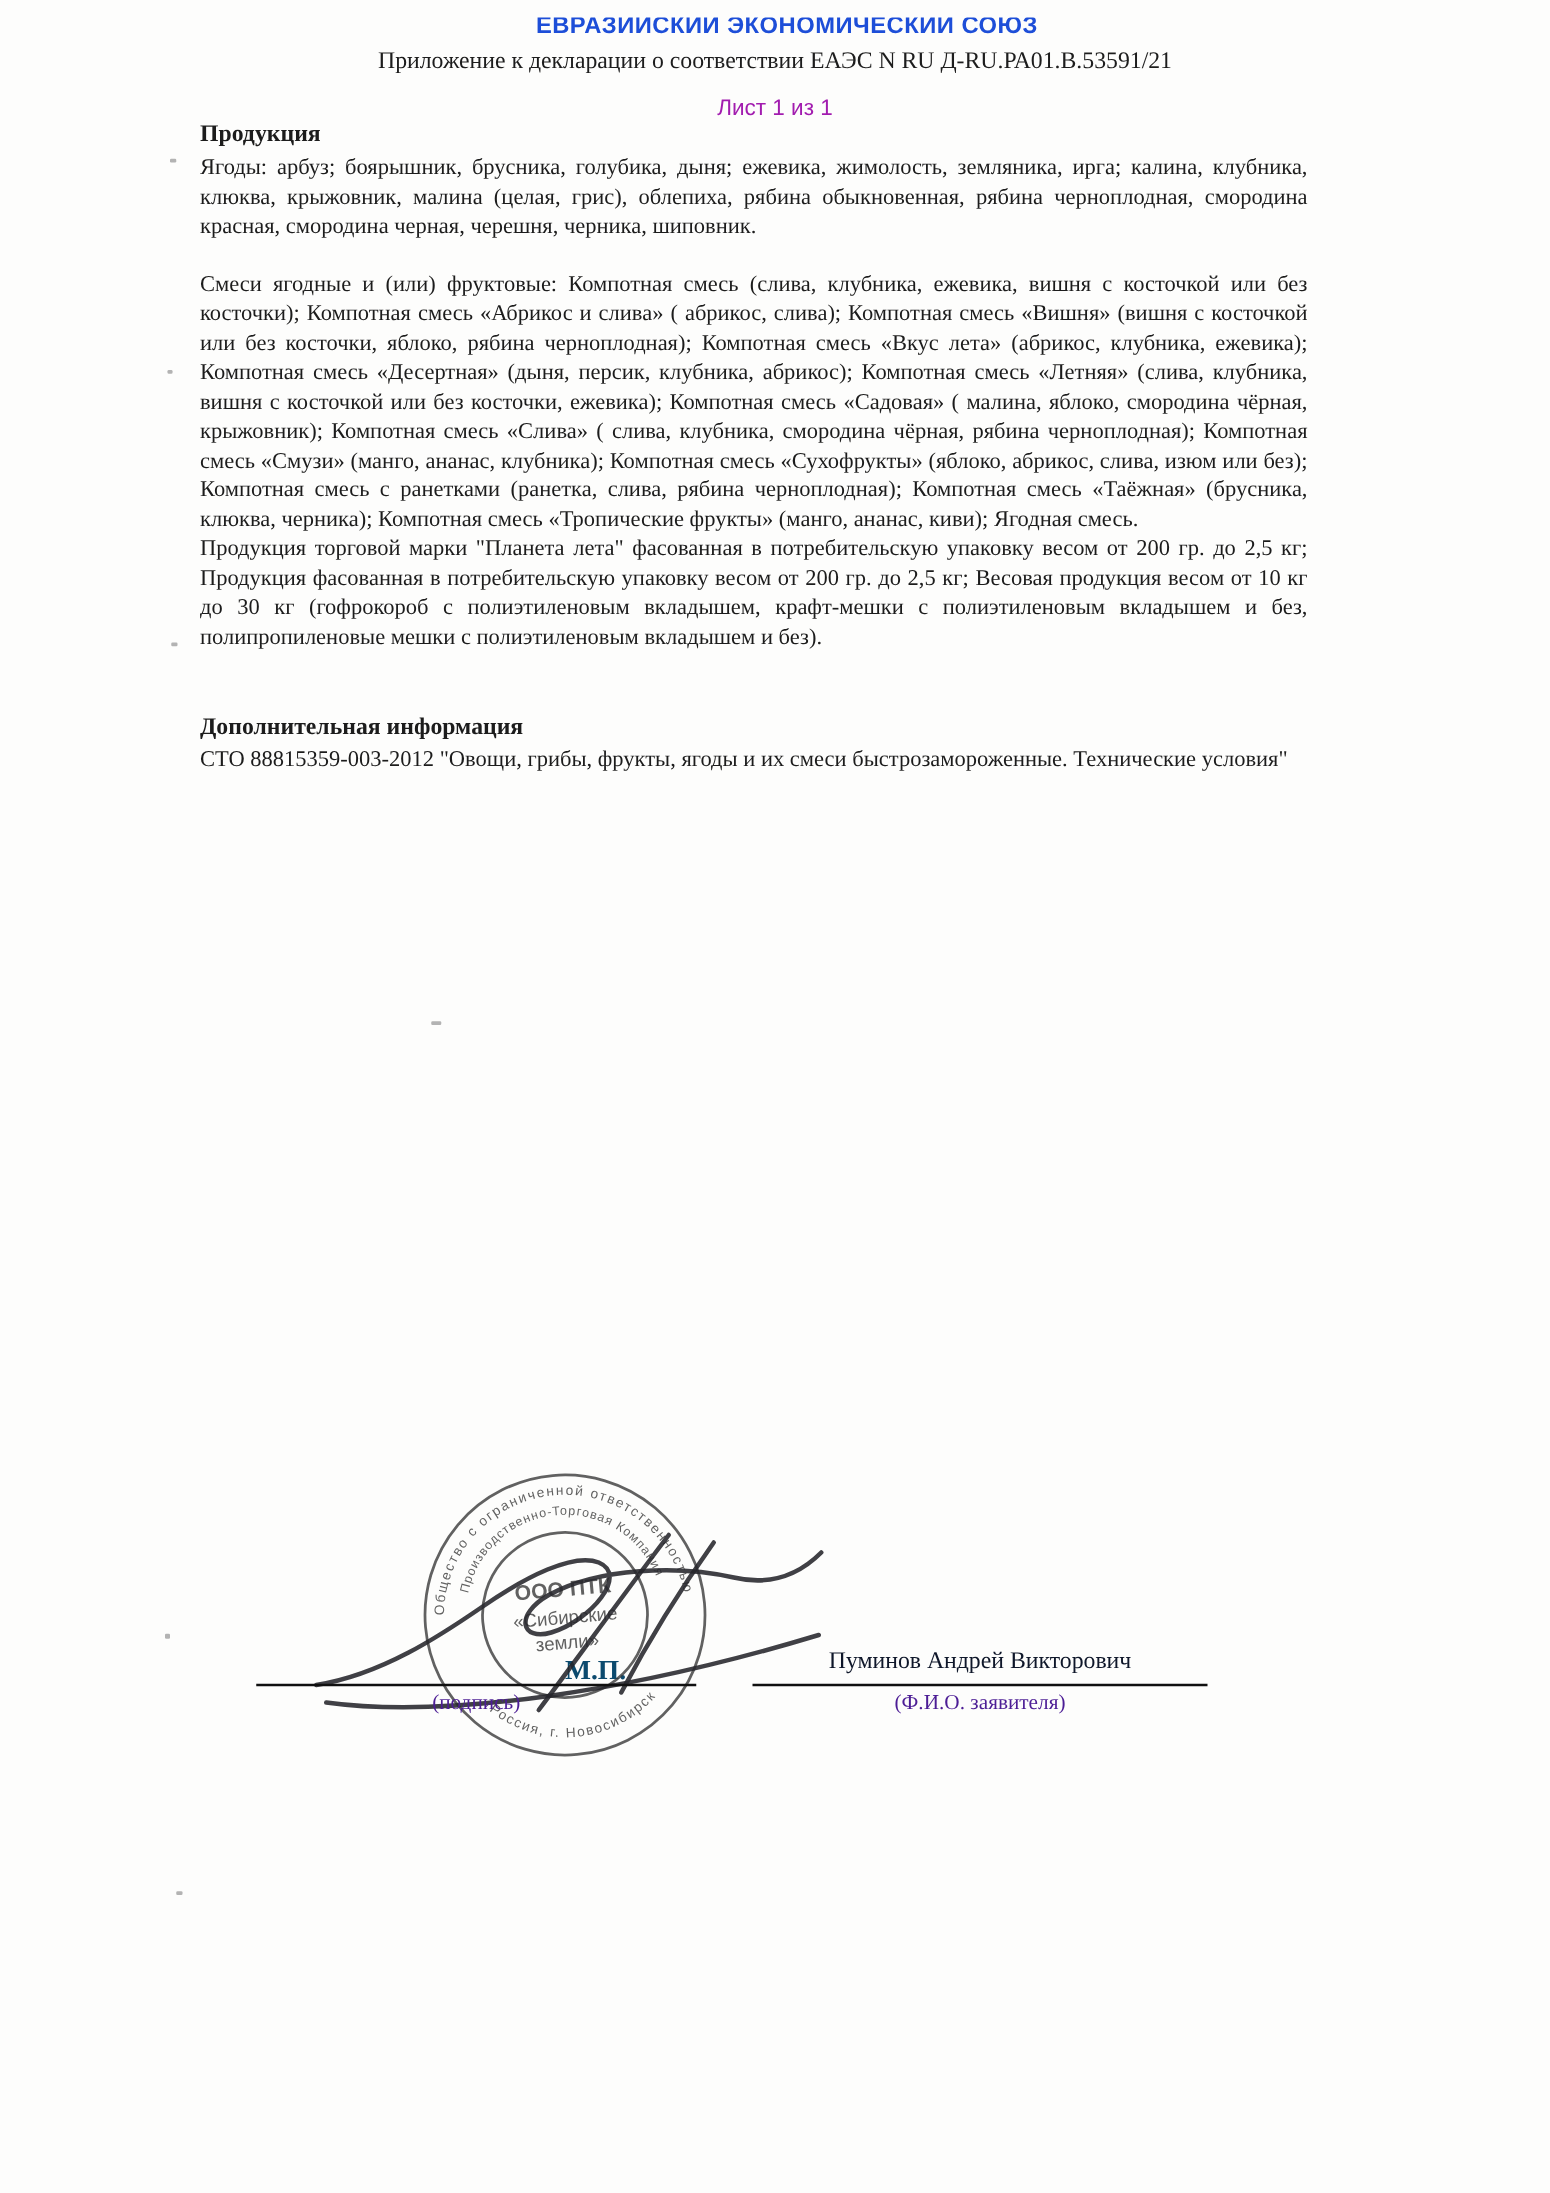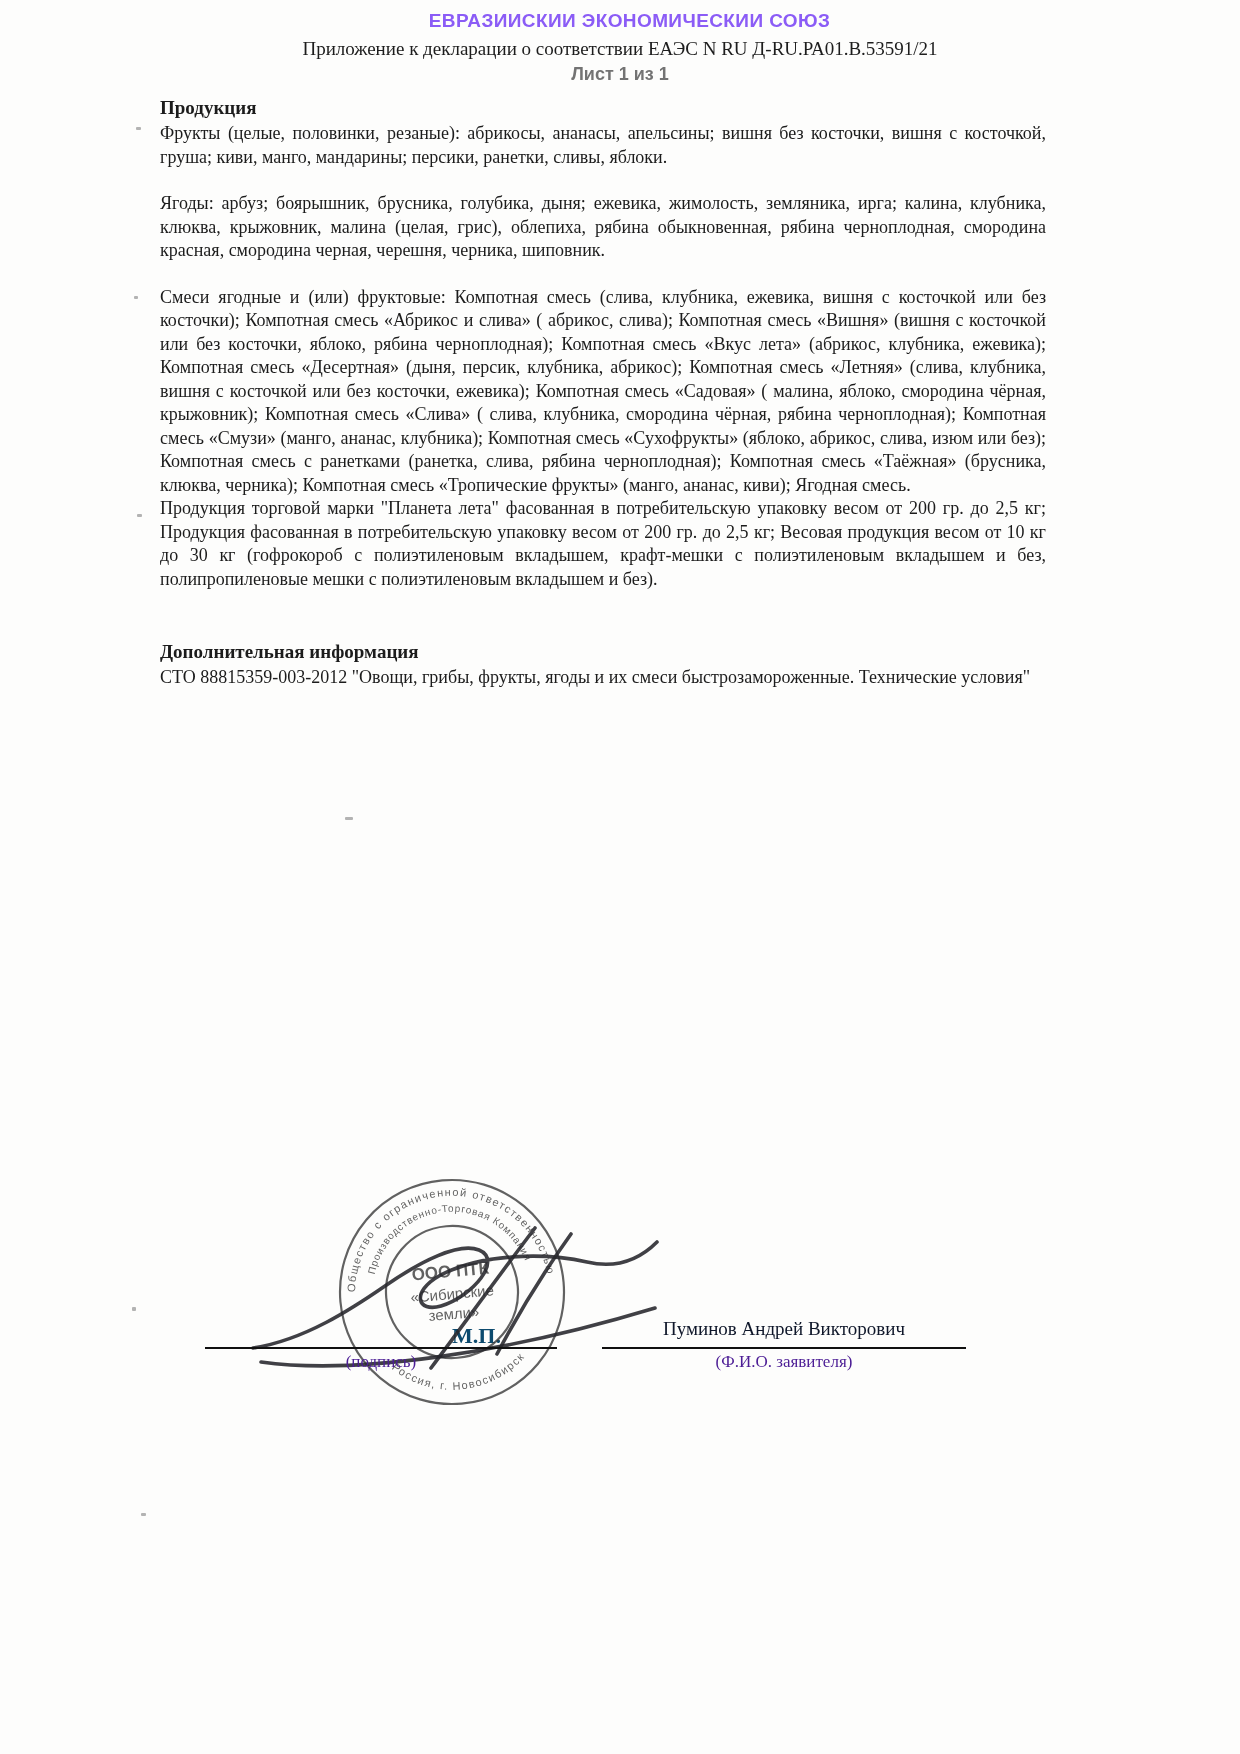--- a/index.html
+++ b/index.html
@@ -11,23 +11,23 @@
     position:relative;
     overflow:hidden;
   }
   .page { position:absolute; inset:0; background:#fdfdfc; }
 
   
   .header { position:absolute; top:0; left:0; right:0; text-align:center;
             font-family:"Liberation Sans", sans-serif; }
   .org-clip { height:19px; overflow:hidden; margin-top:14px; }
   .org { font-size:19px; font-weight:700; line-height:26px; margin-top:-6px;
-         letter-spacing:0.4px; color:#8b5cf6;padding-left:19px; }
+         letter-spacing:0.4px; color:#1d4ed8;padding-left:19px; }
   .title { font-size:19px; margin-top:5px; color:#1d1d1d;font-family:Liberation Serif, serif; }
-  .sheet { font-size:18px; margin-top:4px; color:#737373;font-weight:bold; }
+  .sheet { font-size:18px; margin-top:16px; color:#a21caf; }
 
   
   .content { position:absolute; left:160px; top:97px; width:886px; }
   .h { font-size:19px; font-weight:700; margin:0 0 3px 0;
        font-family:"Liberation Serif", serif; }
   .p { font-size:18px; line-height:23.5px; text-align:justify; margin:0; }
   .gap { margin-bottom:23px; }
   .additional { margin-top:50px; }
 
   
@@ -69,21 +69,20 @@
     <div class="org-clip">
       <div class="org">ЕВРАЗИЙСКИЙ ЭКОНОМИЧЕСКИЙ СОЮЗ</div>
     </div>
     <div class="title">Приложение к декларации о соответствии ЕАЭС N RU Д-RU.РА01.В.53591/21</div>
     <div class="sheet">Лист 1 из 1</div>
   </div>
 
   <div class="content">
     <section>
       <h2 class="h">Продукция</h2>
-      <p class="p gap">Фрукты (целые, половинки, резаные): абрикосы, ананасы, апельсины; вишня без косточки, вишня с косточкой, груша; киви, манго, мандарины; персики, ранетки, сливы, яблоки.</p>
       <p class="p gap">Ягоды: арбуз; боярышник, брусника, голубика, дыня; ежевика, жимолость, земляника, ирга; калина, клубника, клюква, крыжовник, малина (целая, грис), облепиха, рябина обыкновенная, рябина черноплодная, смородина красная, смородина черная, черешня, черника, шиповник.</p>
       <p class="p">Смеси ягодные и (или) фруктовые: Компотная смесь (слива, клубника, ежевика, вишня с косточкой или без косточки); Компотная смесь «Абрикос и слива» ( абрикос, слива); Компотная смесь «Вишня» (вишня с косточкой или без косточки, яблоко, рябина черноплодная); Компотная смесь «Вкус лета» (абрикос, клубника, ежевика); Компотная смесь «Десертная» (дыня, персик, клубника, абрикос); Компотная смесь «Летняя» (слива, клубника, вишня с косточкой или без косточки, ежевика); Компотная смесь «Садовая» ( малина, яблоко, смородина чёрная, крыжовник); Компотная смесь «Слива» ( слива, клубника, смородина чёрная, рябина черноплодная); Компотная смесь «Смузи» (манго, ананас, клубника); Компотная смесь «Сухофрукты» (яблоко, абрикос, слива, изюм или без); Компотная смесь с ранетками (ранетка, слива, рябина черноплодная); Компотная смесь «Таёжная» (брусника, клюква, черника); Компотная смесь «Тропические фрукты» (манго, ананас, киви); Ягодная смесь.</p>
       <p class="p">Продукция торговой марки "Планета лета" фасованная в потребительскую упаковку весом от 200 гр. до 2,5 кг; Продукция фасованная в потребительскую упаковку весом от 200 гр. до 2,5 кг; Весовая продукция весом от 10 кг до 30 кг (гофрокороб с полиэтиленовым вкладышем, крафт-мешки  с полиэтиленовым вкладышем и без, полипропиленовые мешки с полиэтиленовым вкладышем и без).</p>
     </section>
 
     <section class="additional">
       <h2 class="h">Дополнительная информация</h2>
       <p class="p">СТО 88815359-003-2012 "Овощи, грибы, фрукты, ягоды и их смеси быстрозамороженные. Технические условия"</p>
     </section>
   </div>

